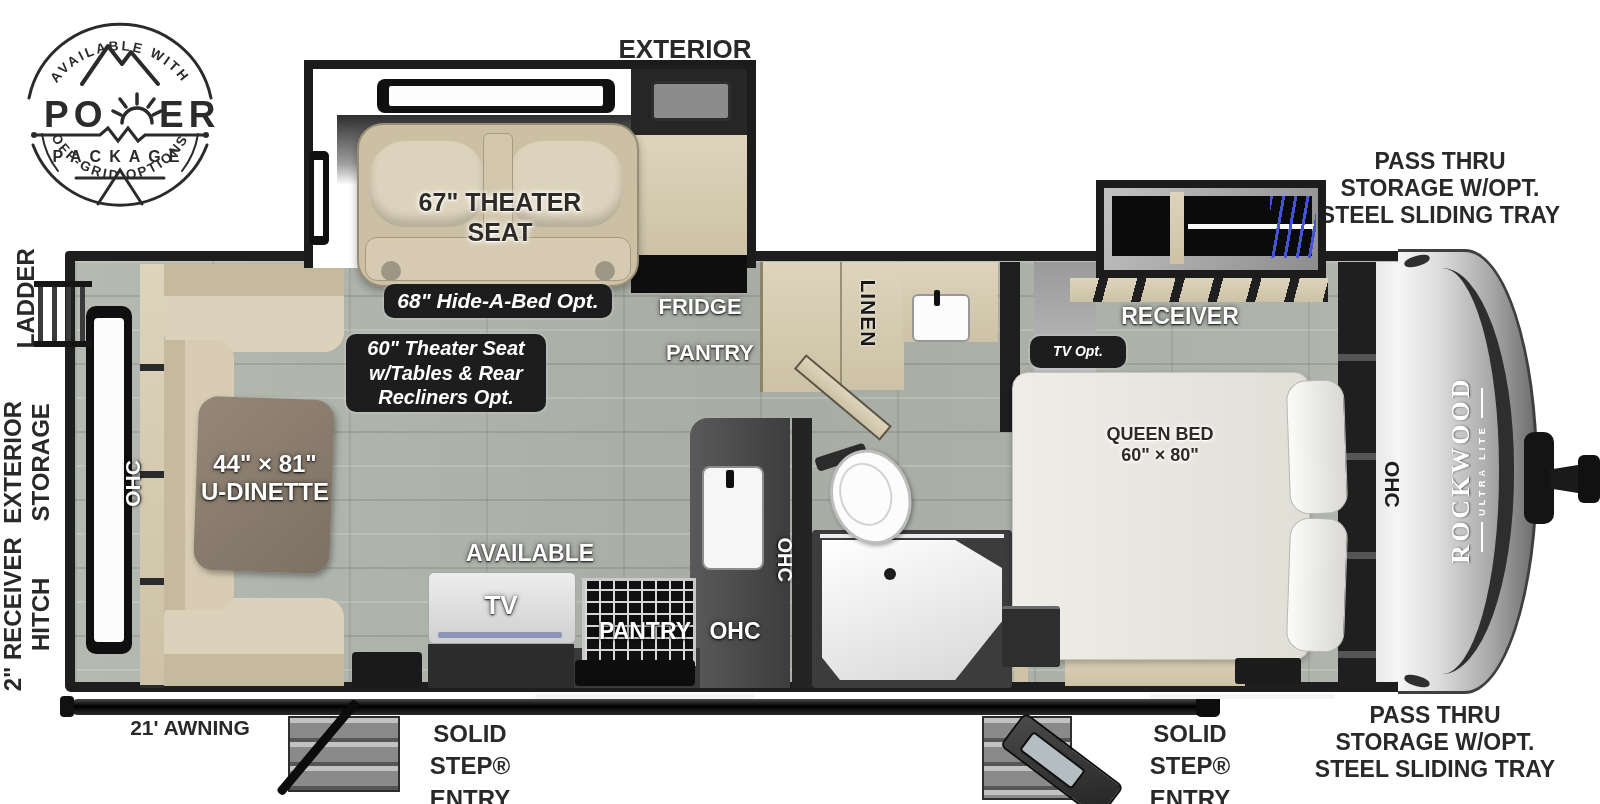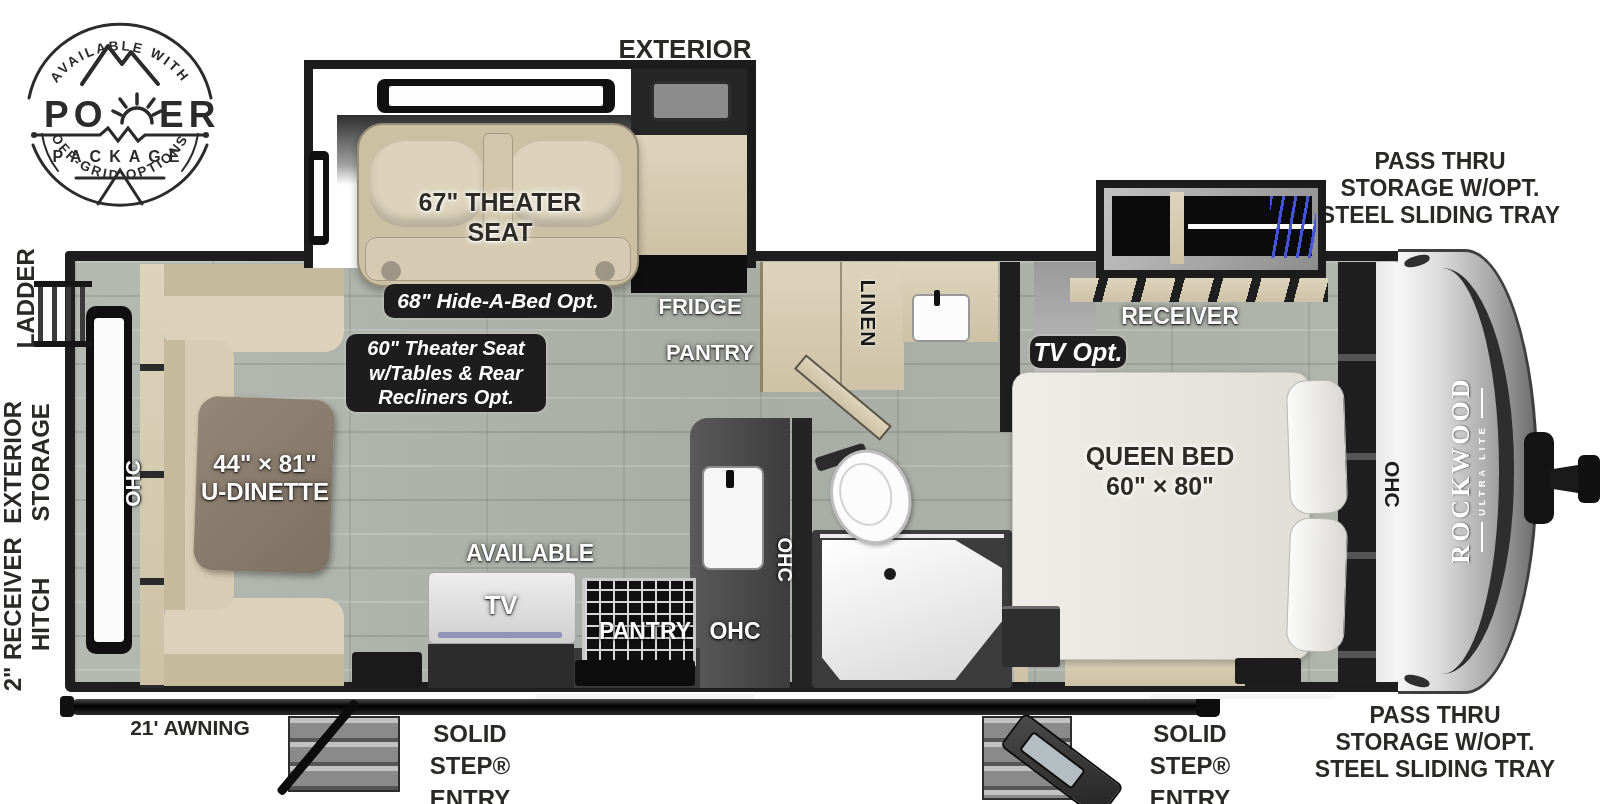--- a/index.html
+++ b/index.html
@@ -187,27 +187,27 @@
   <div class="abs" style="left:1034px;top:262px;width:62px;height:112px;background:linear-gradient(180deg,#9a9a9a,#bdbdbd);z-index:2;"></div>
   <div class="abs" style="left:1096px;top:180px;width:230px;height:98px;box-sizing:border-box;border:8px solid #1c1c1c;background:linear-gradient(120deg,#c2c2c2,#8d8d8d);z-index:4;">
     <div class="abs" style="left:8px;top:8px;width:200px;height:60px;background:#0b0b0b;"></div>
     <div class="abs wood" style="left:66px;top:4px;width:14px;height:72px;"></div>
     <div class="abs" style="left:84px;top:36px;width:126px;height:5px;background:#fafafa;"></div>
     <div class="abs" style="left:166px;top:8px;width:46px;height:62px;background:repeating-linear-gradient(100deg,#4553d8 0 3px,rgba(0,0,0,0) 3px 12px);"></div>
   </div>
   <div class="abs" style="left:1070px;top:278px;width:258px;height:24px;z-index:3;
               background:repeating-linear-gradient(105deg,rgba(0,0,0,0) 0 28px,#1f1f1f 28px 37px),linear-gradient(180deg,#ded4bc,#cdc2a6);"></div>
   <div class="lbl lbl-white z5" style="left:1090px;top:303px;width:180px;font-size:23px;">RECEIVER</div>
-  <div class="badge" style="left:1030px;top:336px;width:96px;height:32px;font-size:25px;">TV Opt.</div>
+  <div class="badge" style="left:1030px;top:336px;width:96px;height:32px;font-size:14px;">TV Opt.</div>
 
   <div class="abs wood" style="left:1065px;top:650px;width:180px;height:36px;z-index:2;"></div>
   <div class="abs" style="left:1012px;top:372px;width:296px;height:286px;background:linear-gradient(90deg,#efede8,#e1ded6);border:1px solid #c8c5bc;border-radius:16px;z-index:3;box-shadow:0 3px 6px rgba(0,0,0,.25);"></div>
   <div class="abs" style="left:1288px;top:380px;width:56px;height:132px;background:linear-gradient(90deg,#fbfbf9,#d9d8d4);border:1px solid #b9b9b5;border-radius:20px;transform:rotate(-2deg);z-index:4;"></div>
   <div class="abs" style="left:1288px;top:518px;width:56px;height:132px;background:linear-gradient(90deg,#fbfbf9,#d9d8d4);border:1px solid #b9b9b5;border-radius:20px;transform:rotate(2deg);z-index:4;"></div>
-  <div class="lbl lbl-glow z5" style="left:1060px;top:442px;width:200px;font-size:25px;text-align:center;">QUEEN BED
+  <div class="lbl lbl-glow z5" style="left:1060px;top:424px;width:200px;font-size:18px;text-align:center;">QUEEN BED
 60" × 80"</div>
   <div class="abs" style="left:1002px;top:606px;width:58px;height:58px;background:#2e2e2e;border-top:3px solid #6b6b6b;border-radius:3px;z-index:3;"></div>
   <div class="abs" style="left:1235px;top:658px;width:66px;height:26px;background:#1c1c1c;border-radius:3px;z-index:3;"></div>
 
   <div class="abs" style="left:1338px;top:262px;width:38px;height:420px;z-index:3;
               background:repeating-linear-gradient(180deg,#1f1f1f 0 92px,#555 92px 99px);"></div>
   <div class="abs" style="left:1376px;top:262px;width:30px;height:420px;background:linear-gradient(90deg,#e8e8e8,#fbfbfb);border-radius:0 12px 12px 0;z-index:3;"></div>
   <div class="lbl rotr" style="left:1357px;top:472px;width:70px;font-size:21px;color:#1d1d1d;z-index:7;">OHC</div>
 
   <div class="abs" style="left:1398px;top:249px;width:140px;height:445px;box-sizing:border-box;border:3px solid #3f3f3f;border-left:none;

